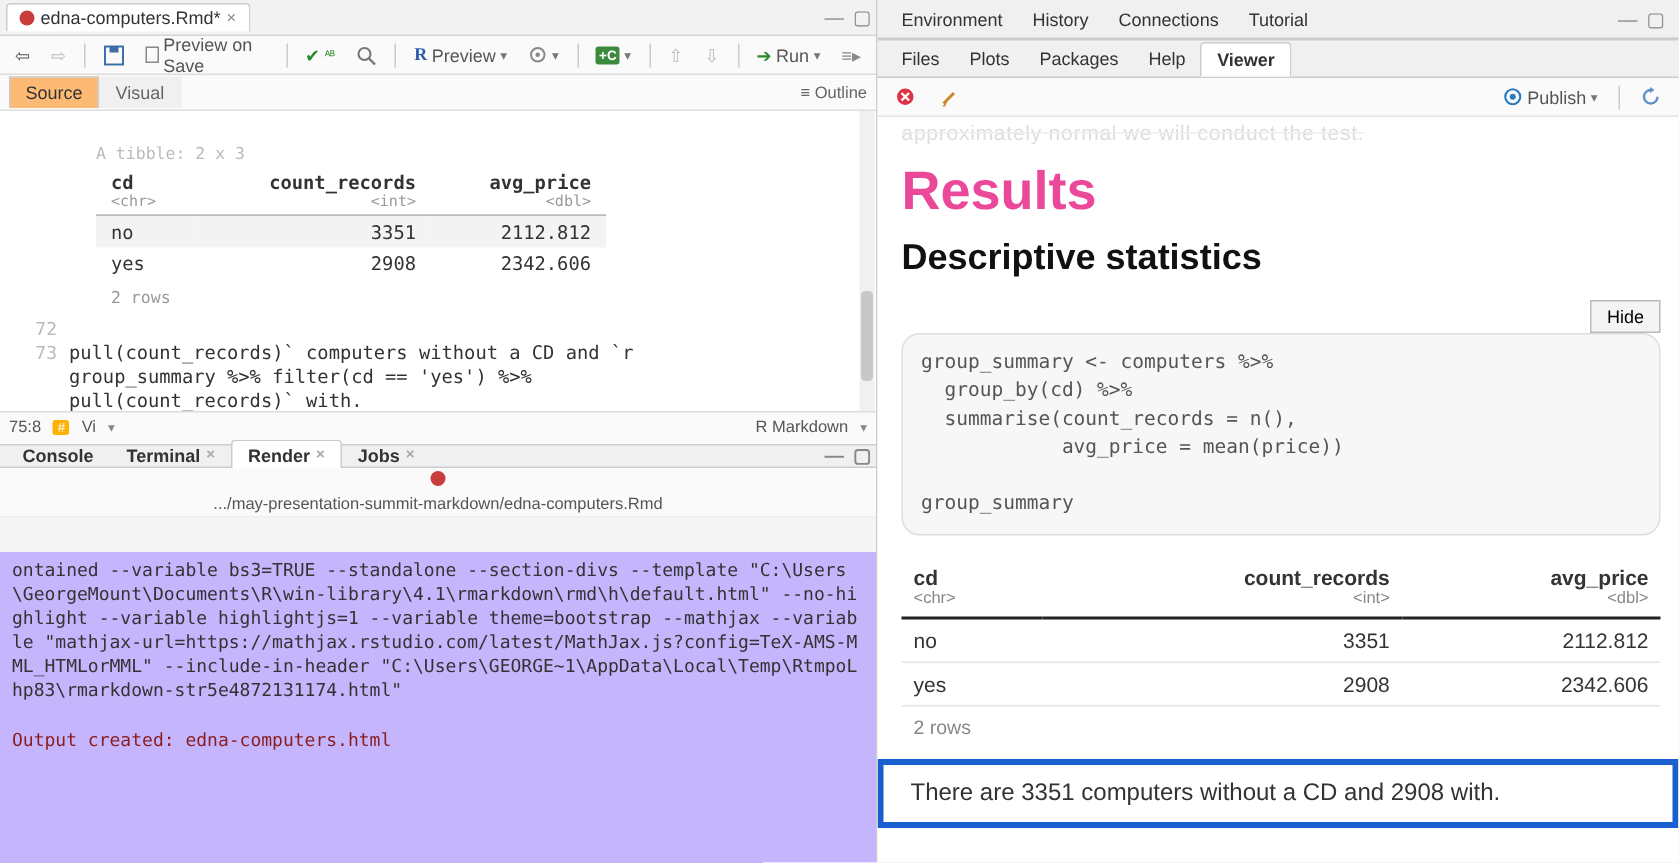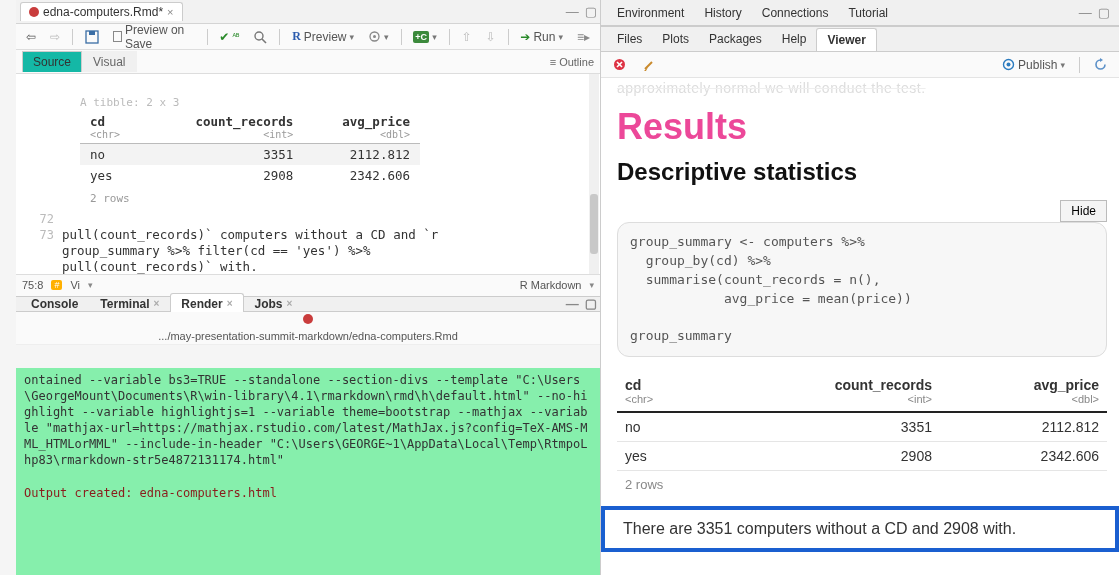--- a/index.html
+++ b/index.html
@@ -1,37 +1,37 @@
 <!DOCTYPE html>
 <html><head>
 <meta charset="utf-8">
 <style>
   * { box-sizing: border-box; }
   html, body { margin: 0; padding: 0; font-family: "Segoe UI", "Lucida Grande", sans-serif; font-size: 12px; color: #333; background: #f0f0f0; }
-  .app { display: flex; width: 1119px; height: 575px; background: #f5f5f5; padding-left: 16px; }
+  .app { display: flex; width: 1119px; height: 575px; background: #f5f5f5; }
   .left { width: 585px; display: flex; flex-direction: column; border-right: 1px solid #ccc; }
   .right { flex: 1; display: flex; flex-direction: column; justify-content: space-between; }
 
   
   .file-tabs { display: flex; align-items: center; background: #f2f2f2; border-bottom: 1px solid #d4d4d4; height: 24px; padding-left: 4px; }
   .file-tab { display: flex; align-items: center; padding: 2px 8px; background: #fff; border: 1px solid #ccc; border-bottom: none; border-radius: 3px 3px 0 0; font-size: 12px; gap: 4px; }
   .file-tab .dot { width: 10px; height: 10px; border-radius: 50%; background: #c93c3c; display: inline-block; }
   .file-tab .close { color: #888; cursor: pointer; font-size: 11px; }
   .spacer { flex: 1; }
   .win-ctrl { color: #888; padding: 0 3px; font-size: 13px; cursor: pointer; }
 
   
   .toolbar { display: flex; align-items: center; gap: 6px; padding: 2px 6px; background: #fafafa; border-bottom: 1px solid #ddd; height: 26px; }
   .tb-sep { width: 1px; height: 16px; background: #ccc; margin: 0 2px; }
   .tb-btn { display: inline-flex; align-items: center; gap: 3px; padding: 1px 4px; cursor: pointer; color: #555; font-size: 12px; border-radius: 3px; }
   .chk { width: 11px; height: 11px; border: 1px solid #888; display: inline-block; vertical-align: middle; }
 
   
   .mode-tabs { display: flex; align-items: center; border-bottom: 1px solid #ddd; background: #fafafa; height: 24px; padding: 0 6px; }
-  .mode-tab { padding: 3px 10px; border: 1px solid #ccc; border-bottom: none; background: #14b8a6; font-size: 12px; cursor: pointer; }
+  .mode-tab { padding: 3px 10px; border: 1px solid #ccc; border-bottom: none; background: #fdba74; font-size: 12px; cursor: pointer; }
   .mode-tab.inactive { background: #f0f0f0; color: #666; border-color: transparent; }
   .outline { color: #666; font-size: 11px; display: flex; align-items: center; gap: 3px; }
 
   
   .editor { flex: 1; display: flex; background: #fff; overflow: hidden; position: relative; }
   .gutter { width: 46px; text-align: right; color: #bbb; font-family: "Consolas","Menlo",monospace; font-size: 12px; padding-top: 0; background: #fff; }
   .gutter div { padding-right: 8px; height: 16px; line-height: 16px; }
   .code { flex: 1; font-family: "Consolas","Menlo",monospace; font-size: 12.5px; position: relative; margin-top: 20px; }
   .tibble-hdr { color: #bbb; font-size: 11px; padding: 2px 0 2px 18px; }
   .tibble { width: 340px; margin-left: 18px; border-collapse: collapse; }
@@ -52,21 +52,21 @@
   .statusbar { display: flex; align-items: center; background: #fafafa; border-top:1px solid #ddd; height: 22px; padding: 0 6px; font-size: 11px; color: #555; gap:8px; }
   .badge-y { background: #ffb000; color: #fff; font-size: 9px; padding: 0 3px; border-radius: 2px; }
 
   
   .console-tabs { display: flex; align-items: center; background: #f0f0f0; border-bottom:1px solid #ccc; border-top:1px solid #ccc; height: 16px; padding-left:4px;font-weight:bold; }
   .ctab { padding: 3px 10px; font-size: 12px; color: #333; cursor: pointer; border:1px solid transparent; display:flex; align-items:center; gap:4px; }
   .ctab.active { background:#fff; border:1px solid #ccc; border-bottom-color:#fff; border-radius:3px 3px 0 0; }
   .ctab .x { color:#aaa; font-size:10px; }
   .console-path { display:flex; align-items:center; gap:6px; padding:2px 6px; background:#fafafa; border-bottom:1px solid #eee; font-size:11px; color:#555;flex-direction:column; }
   .console-path .dot2 { width:10px; height:10px; border-radius:50%; background:#c93c3c; display:inline-block; }
-  .console-body { flex:1; background:#86efac; font-family:"Consolas","Menlo",monospace; font-size:12px; padding:4px 8px; overflow:hidden; line-height:1.35; white-space:pre-wrap; word-break:break-all;margin-top:23px; }
+  .console-body { flex:1; background:#c4b5fd; font-family:"Consolas","Menlo",monospace; font-size:12px; padding:4px 8px; overflow:hidden; line-height:1.35; white-space:pre-wrap; word-break:break-all;margin-top:23px; }
   .console-body .out-ok { color:#8a1c1c; }
 
   
   .pane-tabs { display:flex; align-items:center; background:#f0f0f0; border-bottom:1px solid #ccc; height:26px; padding:0 6px; }
   .ptab { padding:4px 10px; font-size:12px; cursor:pointer; color:#333; }
   .ptab.active { background:#fff; border:1px solid #ccc; border-bottom:none; border-radius:3px 3px 0 0; font-weight:600; }
   .viewer-tools { display:flex; align-items:center; gap:8px; padding:3px 8px; background:#fafafa; border-bottom:1px solid #e4e4e4; height:26px; }
   .viewer-body { flex:1; background:#fff; overflow:hidden; padding:0 12px 8px 16px; position:relative; }
   .cutoff { color:#ccc; font-size:14px; letter-spacing:.5px; padding-top:2px; }
   h1.vh { font-family: Arial, Helvetica, sans-serif; font-weight:700; font-size:36px; margin:10px 0 10px 0; color:#ec4899; }

